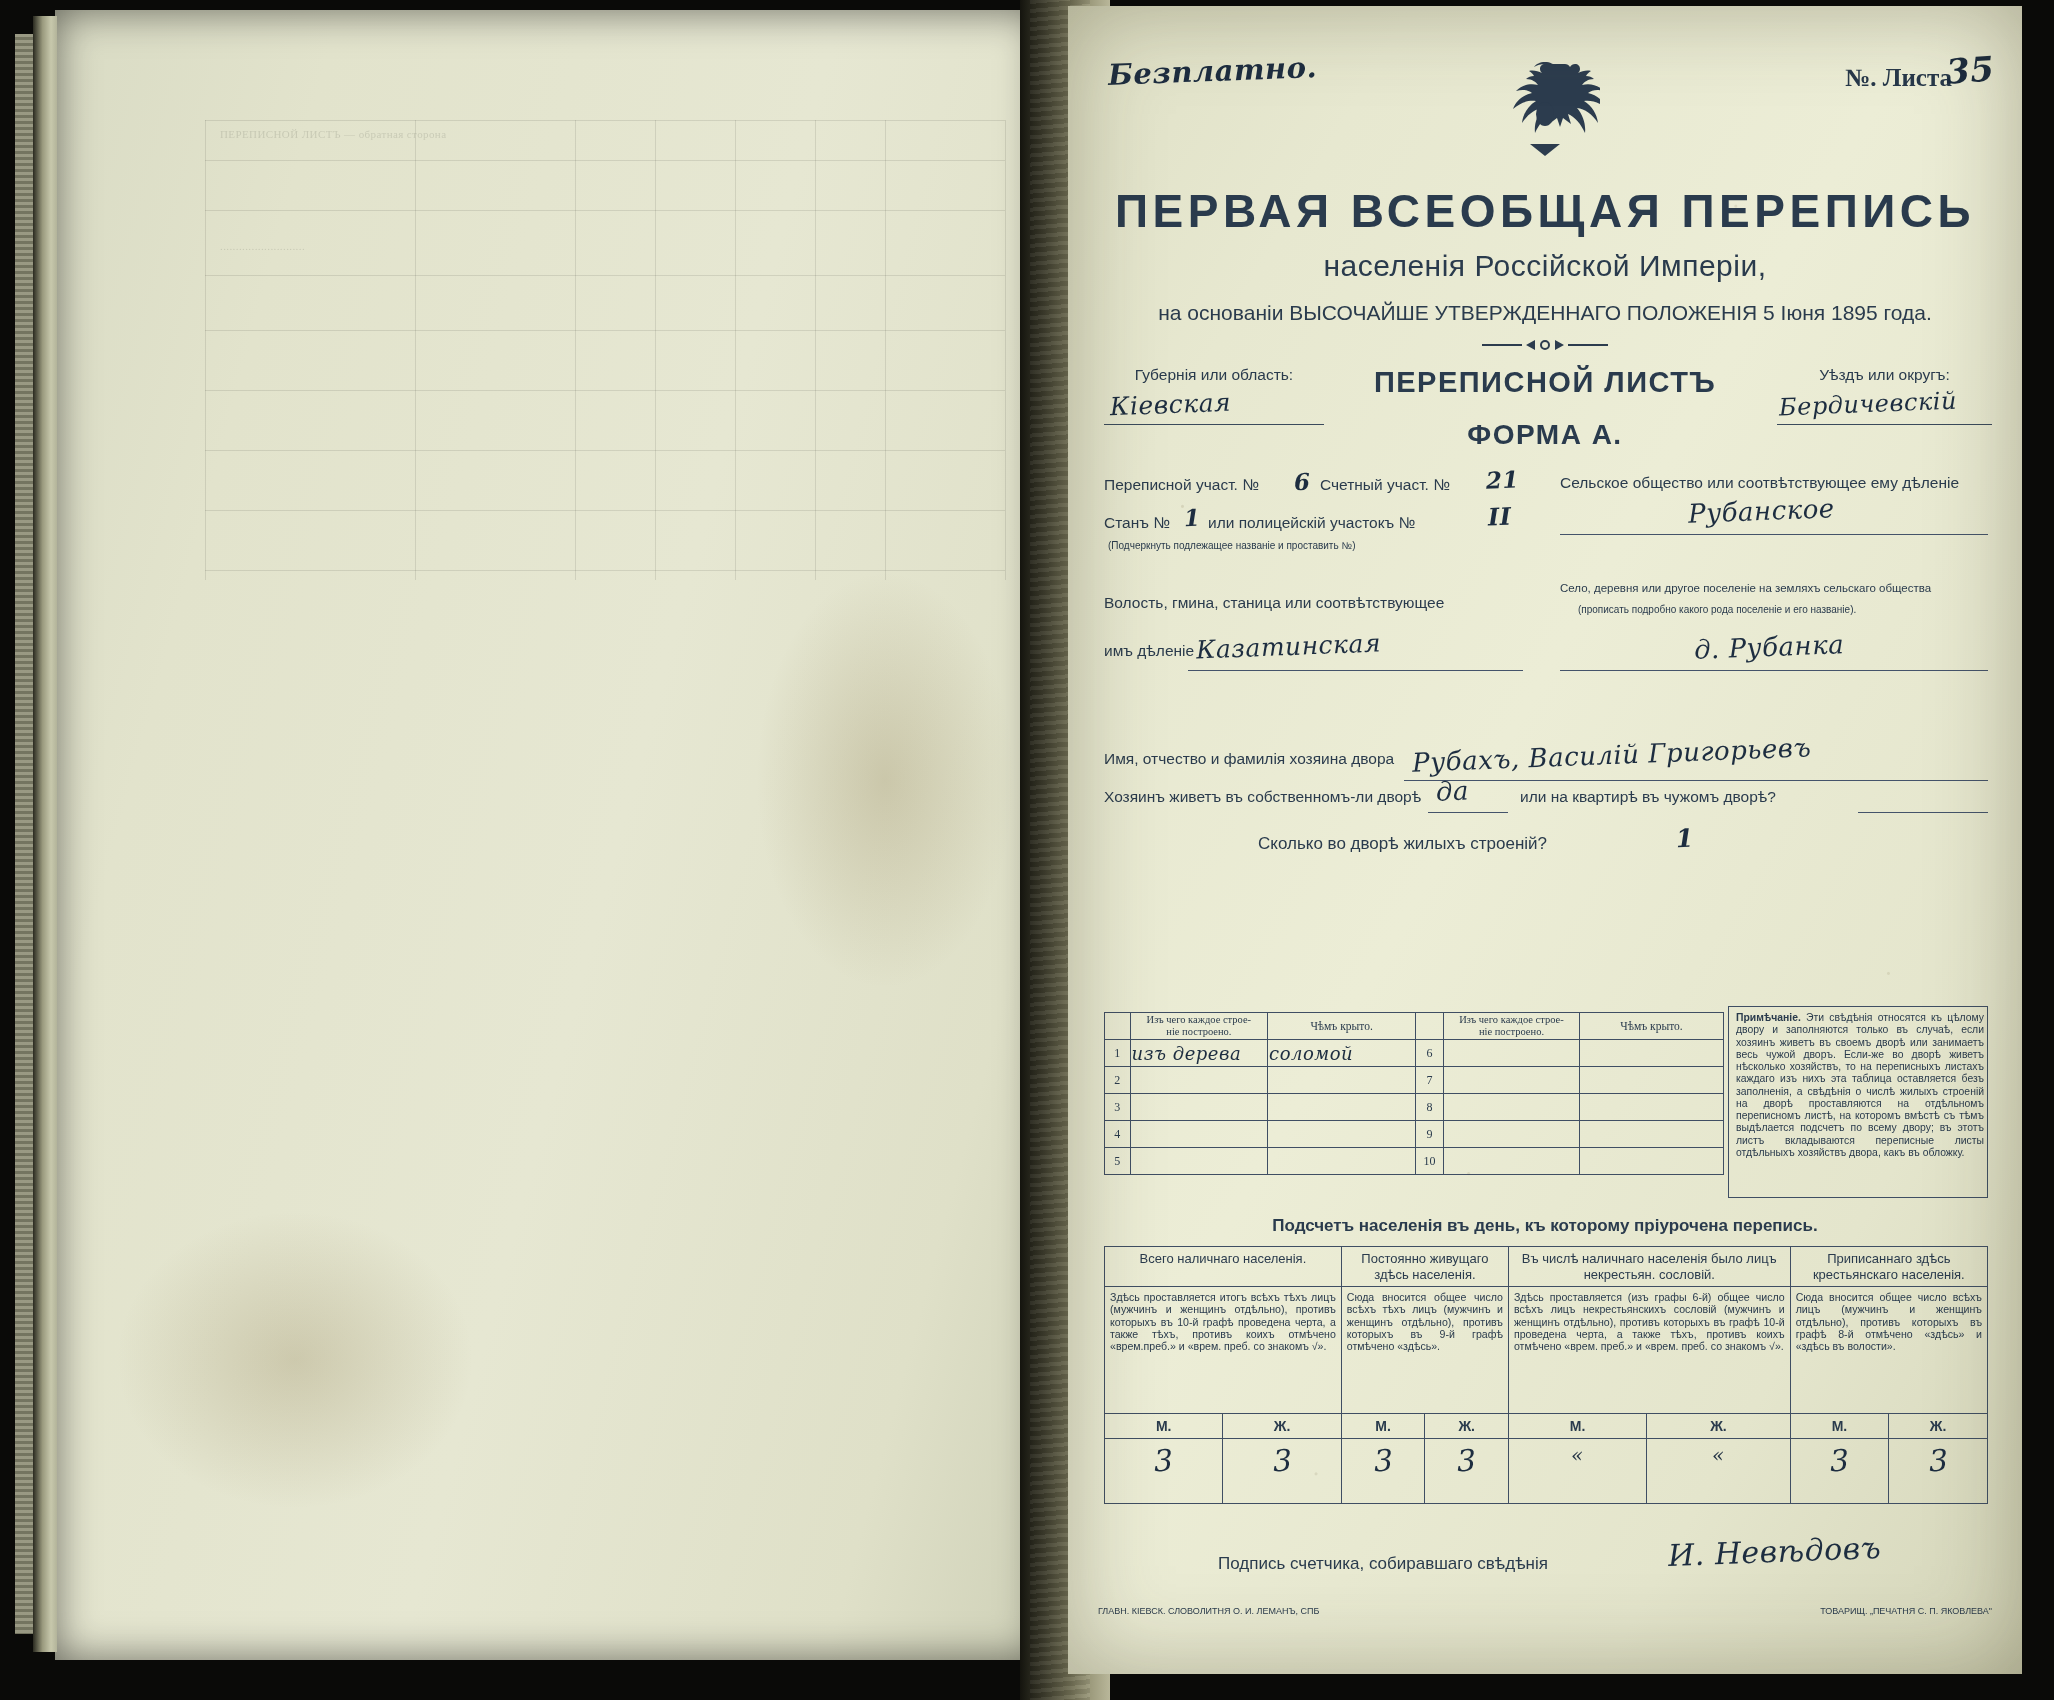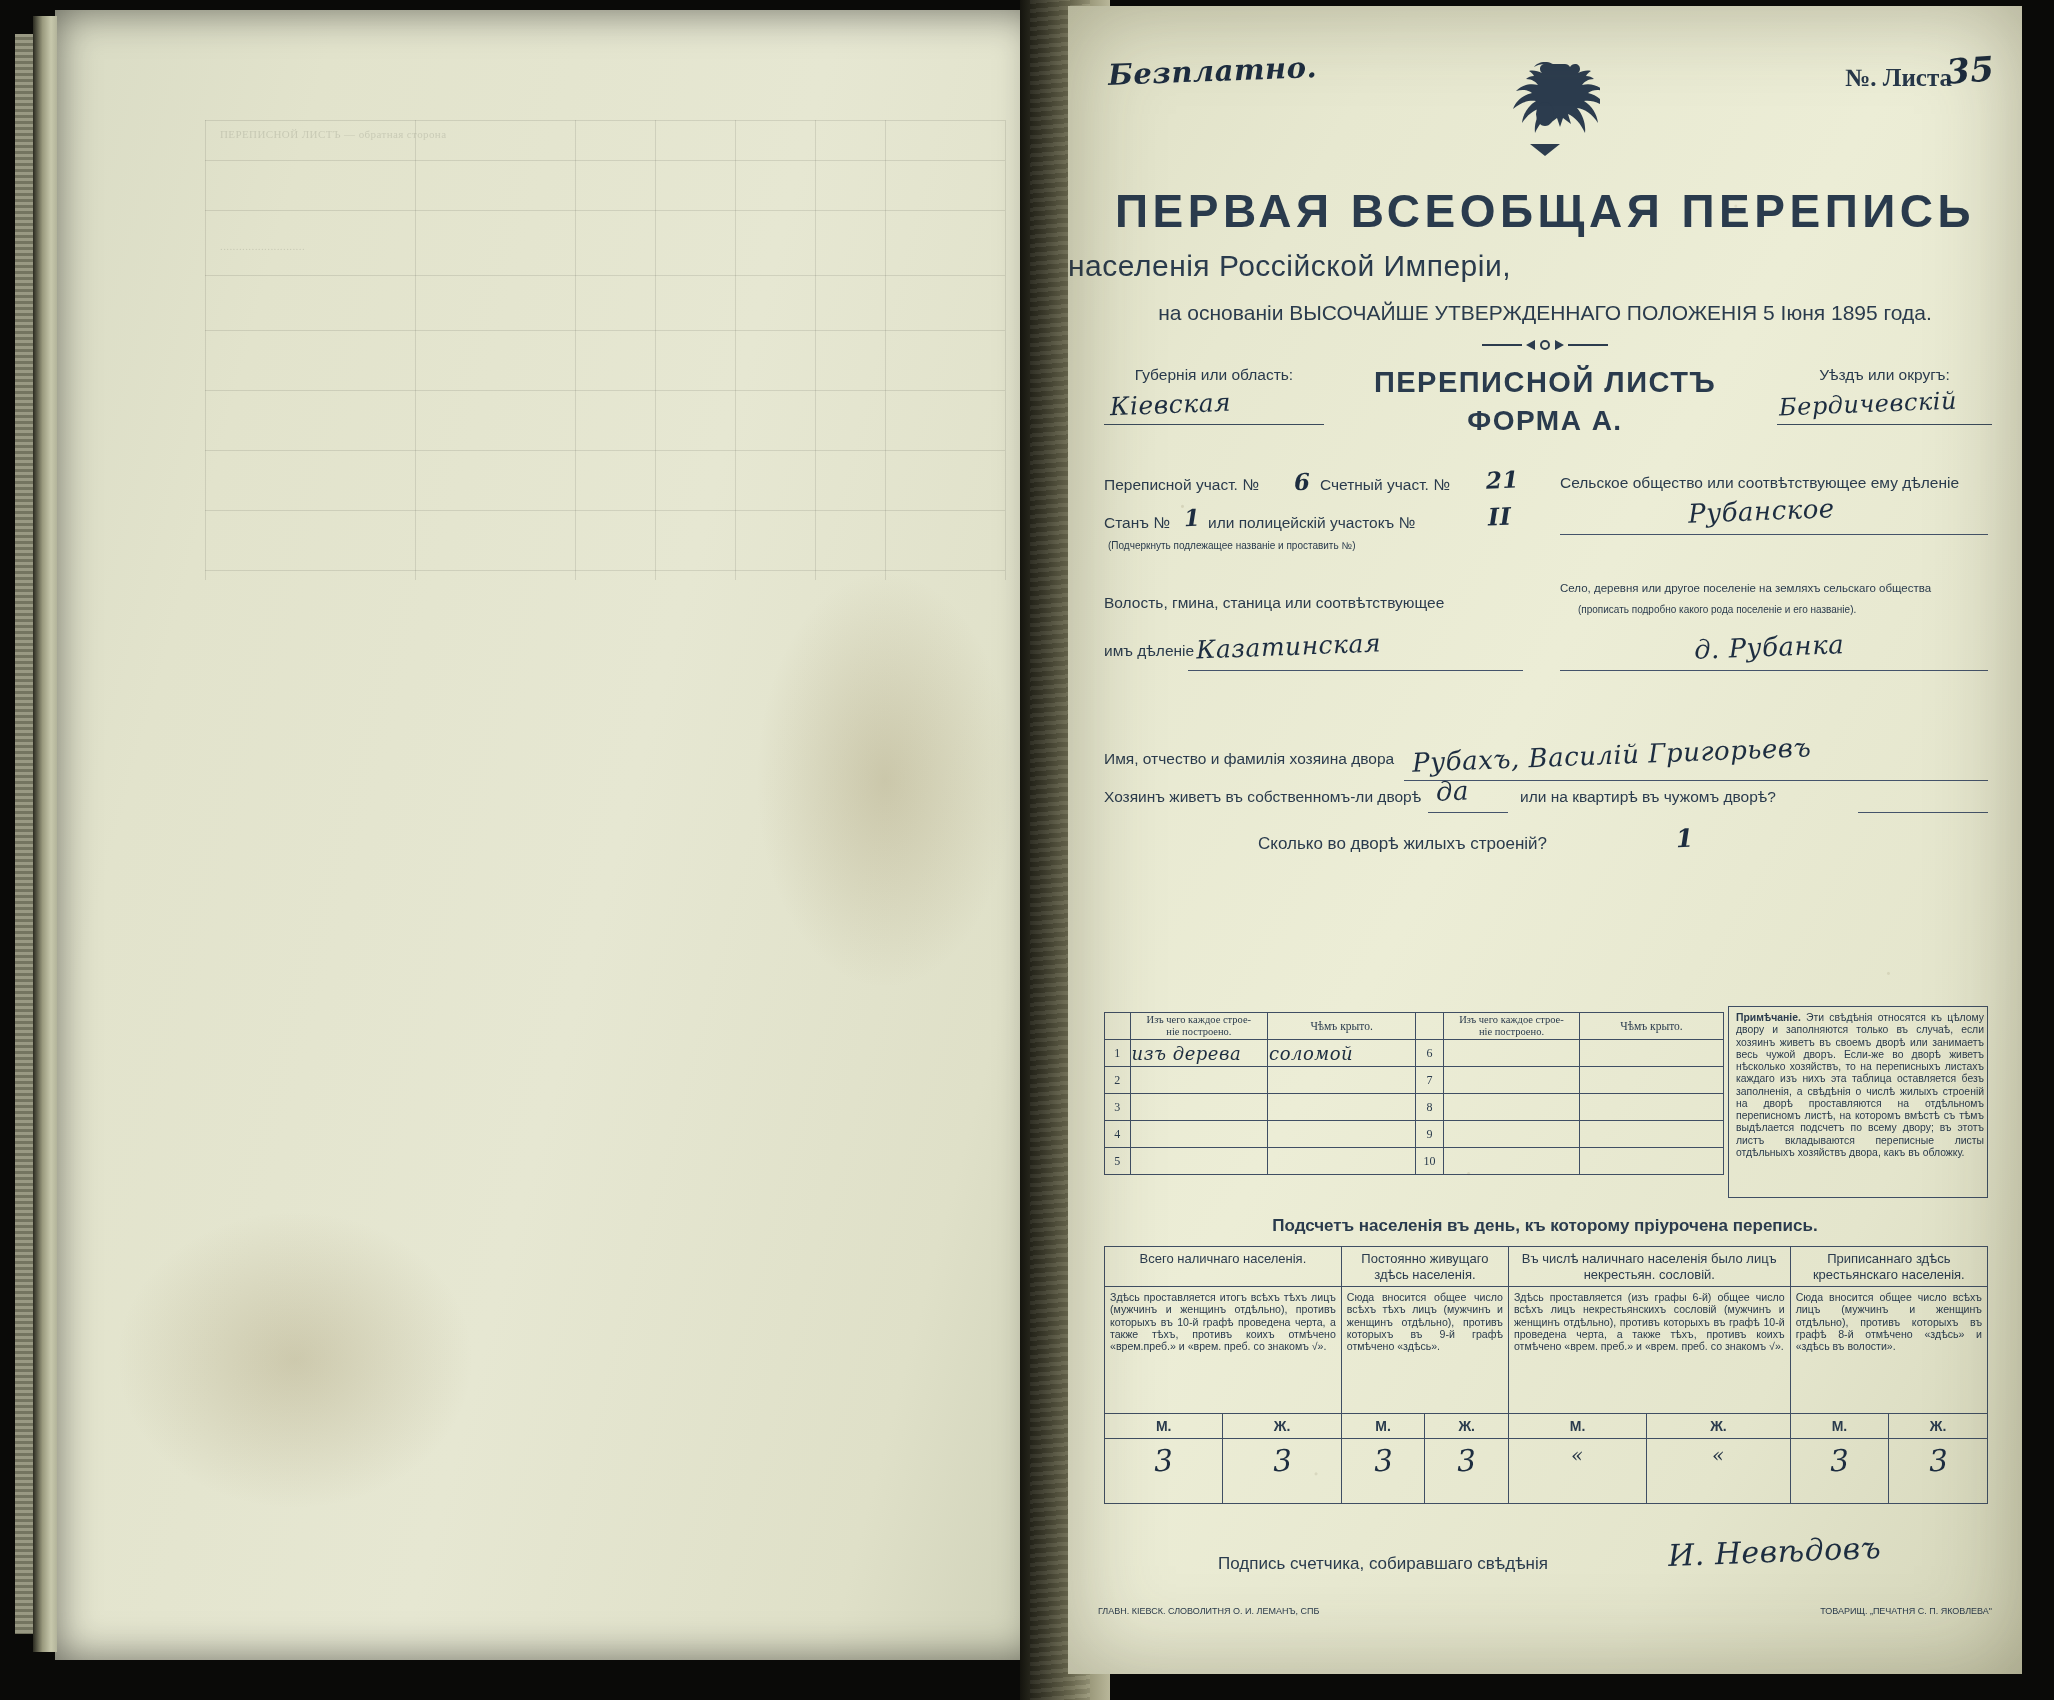--- a/index.html
+++ b/index.html
@@ -45,21 +45,21 @@
   .hand.b{font-weight:bold;}
 
   
   #free{left:40px;top:48px;font-size:29px;font-weight:bold;font-style:italic;}
   #sheetno{right:70px;top:58px;font-size:25px;font-weight:bold;}
   #sheetnum{right:28px;top:44px;font-size:34px;font-weight:bold;font-family:"DejaVu Serif",serif;
      color:#1b2b3e;transform:rotate(-4deg);}
   #eagle{left:50%;top:48px;transform:translateX(-50%);width:110px;height:104px;}
   #title1{left:0;right:0;top:178px;text-align:center;font-family:"Liberation Sans",sans-serif;
     font-weight:bold;font-size:46px;letter-spacing:4.5px;}
-  #title2{left:0;right:0;top:243px;text-align:left;font-family:"Liberation Sans",sans-serif;
+  #title2{left:0;right:0;top:243px;text-align:center;font-family:"Liberation Sans",sans-serif;
     font-size:30px;letter-spacing:.5px;}
   #title3{left:0;right:0;top:295px;text-align:center;font-size:21px;font-family:"Liberation Sans",sans-serif;}
   #orn{left:50%;top:332px;transform:translateX(-50%);width:130px;height:14px;}
 
   
   #provbox{left:36px;top:360px;width:220px;}
   #provlbl{font-size:15.5px;font-family:"Liberation Sans",sans-serif;text-align:center;}
   #provval{margin-top:6px;border-bottom:1.6px solid #3a4a5c;height:34px;}
   #formtitle{left:50%;top:360px;transform:translateX(-50%);text-align:center;
     font-family:"Liberation Sans",sans-serif;font-weight:bold;}
@@ -155,21 +155,21 @@
 
     <div class="abs" id="provbox">
       <div id="provlbl" class="lbl">Губернія или область:</div>
       <div id="provval">
         <span class="hand" style="font-size:25px;display:inline-block;margin-left:6px;">Кіевская</span>
       </div>
     </div>
 
     <div class="abs" id="formtitle">
       <div style="font-size:29px;letter-spacing:1.5px;">ПЕРЕПИСНОЙ ЛИСТЪ</div>
-      <div style="font-size:28px;letter-spacing:1.5px;margin-top:6px;">ФОРМА А.</div>
+      <div style="font-size:28px;letter-spacing:1.5px;margin-top:20px;">ФОРМА А.</div>
     </div>
 
     <div class="abs" id="uyezdbox">
       <div class="lbl" style="text-align:center;">Уѣздъ или округъ:</div>
       <div style="margin-top:6px;border-bottom:1.6px solid #3a4a5c;height:34px;">
         <span class="hand" style="font-size:24px;display:inline-block;margin-left:2px;">Бердичевскій</span>
       </div>
     </div>
 
     <div class="abs lbl" style="left:36px;top:470px;">Переписной участ. №</div>

